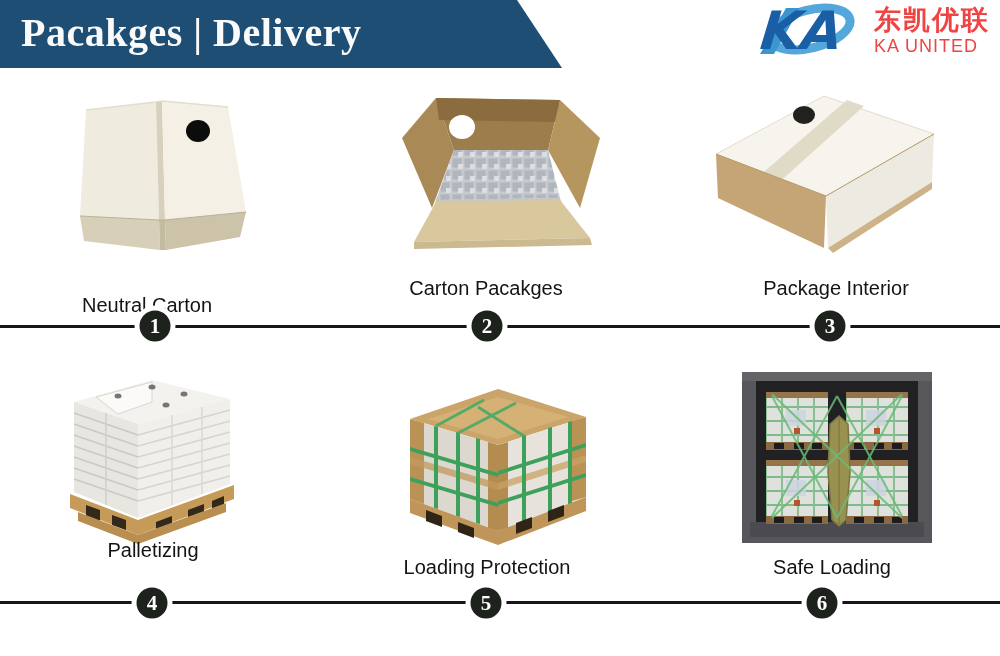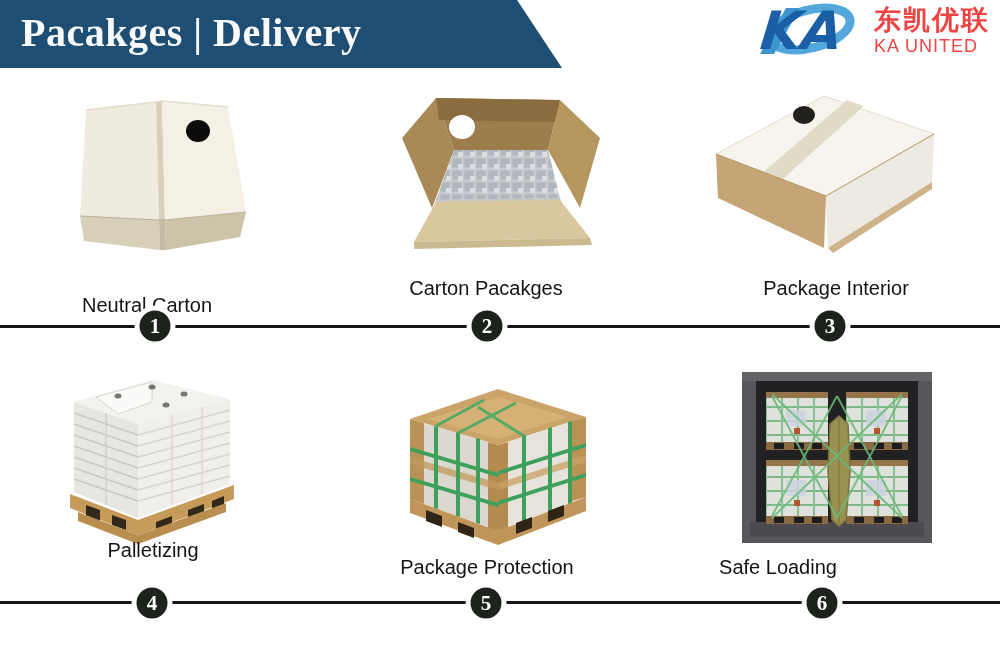--- a/index.html
+++ b/index.html
@@ -264,21 +264,21 @@
         <line x1="160" y1="22" x2="30" y2="146"></line>
         <line x1="95" y1="24" x2="30" y2="144"></line>
         <line x1="95" y1="24" x2="160" y2="144"></line>
         <line x1="30" y1="24" x2="95" y2="146"></line>
         <line x1="160" y1="24" x2="95" y2="146"></line>
       </g>
     </svg>
   </div>
 
   <div class="step-label" style="left:153px; top:539px;">Palletizing</div>
-  <div class="step-label" style="left:487px; top:556px;">Package Protection</div>
-  <div class="step-label" style="left:778px; top:556px;text-align:center;">Safe Loading</div>
+  <div class="step-label" style="left:487px; top:556px;">Loading Protection</div>
+  <div class="step-label" style="left:832px; top:556px;text-align:center;">Safe Loading</div>
 
   <div class="divider" style="top:601px;"></div>
   <div class="badge" style="left:152px; top:603px;">4</div>
   <div class="badge" style="left:486px; top:603px;">5</div>
   <div class="badge" style="left:822px; top:603px;">6</div>
 
 </div>
 
 </body></html>

